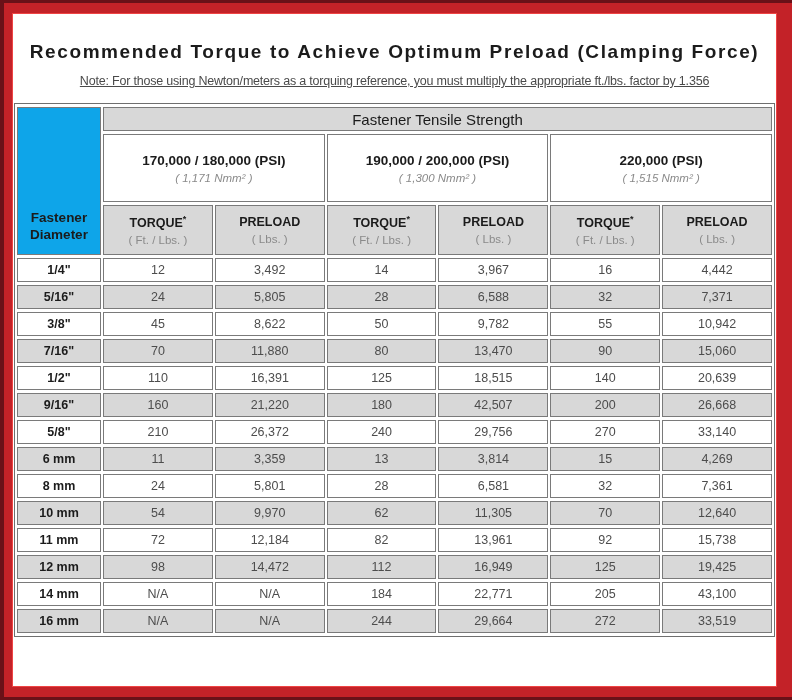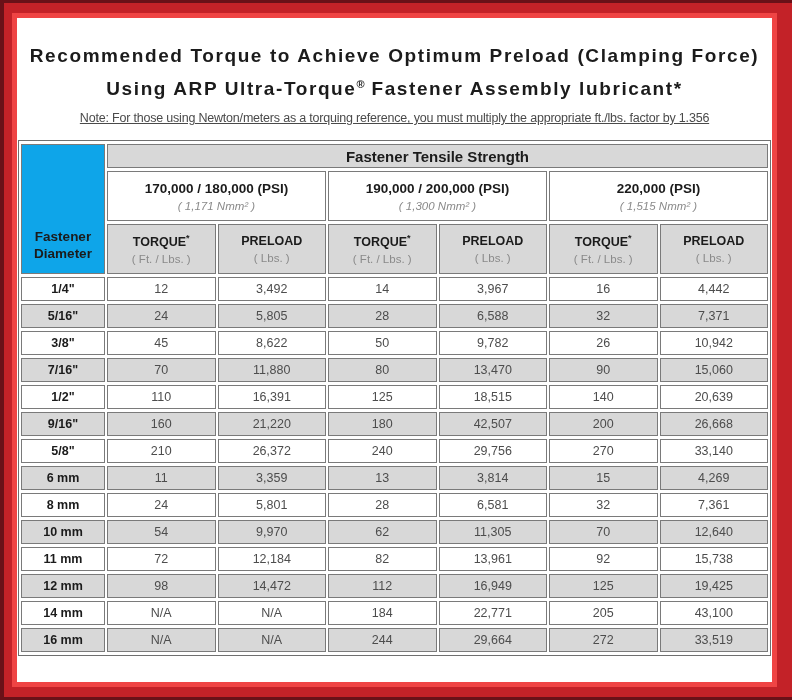--- a/index.html
+++ b/index.html
@@ -17,21 +17,21 @@
     position: absolute;
     left: 4px; top: 3px; right: 0px; bottom: 3px;
     background: #c32228;
   }
   .content-panel {
     position: absolute;
     left: 12px; top: 13px;
     width: 765px; height: 674px;
     box-sizing: border-box;
     background: #ffffff;
-    border: 5px solid #ef4444;
+    border: 1px solid #ef4444;
   }
   .page-title {
     margin-top: 24px;
     text-align: center;
     font-size: 19px;
     font-weight: bold;
     letter-spacing: 1.6px;
     color: #1b1b1b;
     line-height: 28px;
   }
@@ -73,25 +73,25 @@
     padding-bottom: 11px;
     font-size: 13.5px;
     font-weight: bold;
     line-height: 17px;
     color: #1b1b1b;
   }
   .tensile-th {
     height: 24px;
     background: #d8d8d8;
     font-size: 15px;
-    font-weight: bold;
+    font-weight: normal;
     color: #1b1b1b;
   }
   .psi-th {
-    height: 50px;
+    height: 68px;
     background: #ffffff;
     font-size: 13.5px;
     font-weight: bold;
     color: #1b1b1b;
   }
   .psi-sub {
     margin-top: 4px;
     font-size: 11.5px;
     font-weight: normal;
     color: #8a8a8a;
@@ -125,21 +125,20 @@
 </style>
 </head>
 <body>
 
 <div class="outer-frame">
   <div class="red-border"></div>
   <div class="content-panel">
 
     <div class="page-title">
       <div>Recommended Torque to Achieve Optimum Preload (Clamping Force)</div>
-      <div><span>Using ARP Ultra-Torque</span><span class="reg-sup">®</span><span> Fastener Assembly lubricant*</span></div>
     </div>
 
     <div class="page-note">Note: For those using Newton/meters as a torquing reference, you must multiply the appropriate ft./lbs. factor by 1.356</div>
 
     <div class="table-wrap">
       <table class="torque-table">
         <colgroup>
           <col style="width:84px">
           <col>
             <col>
@@ -194,21 +193,21 @@
               <td>6,588</td>
               <td>32</td>
               <td>7,371</td>
             </tr>
             <tr>
               <td class="diam">3/8"</td>
               <td>45</td>
               <td>8,622</td>
               <td>50</td>
               <td>9,782</td>
-              <td>26</td>
+              <td>55</td>
               <td>10,942</td>
             </tr>
             <tr class="stripe">
               <td class="diam">7/16"</td>
               <td>70</td>
               <td>11,880</td>
               <td>80</td>
               <td>13,470</td>
               <td>90</td>
               <td>15,060</td>

